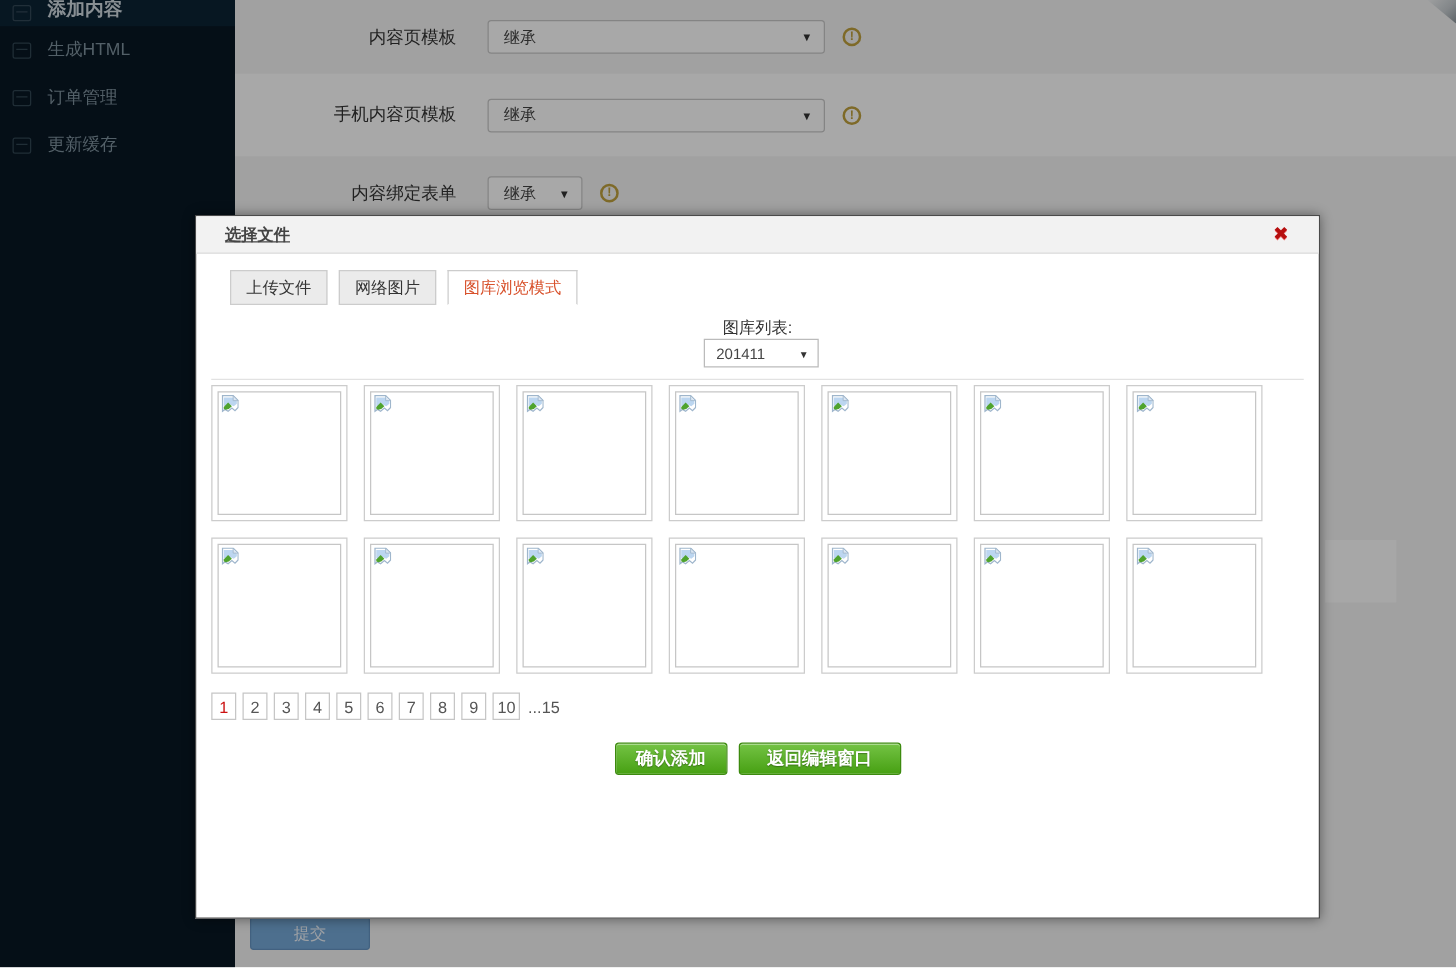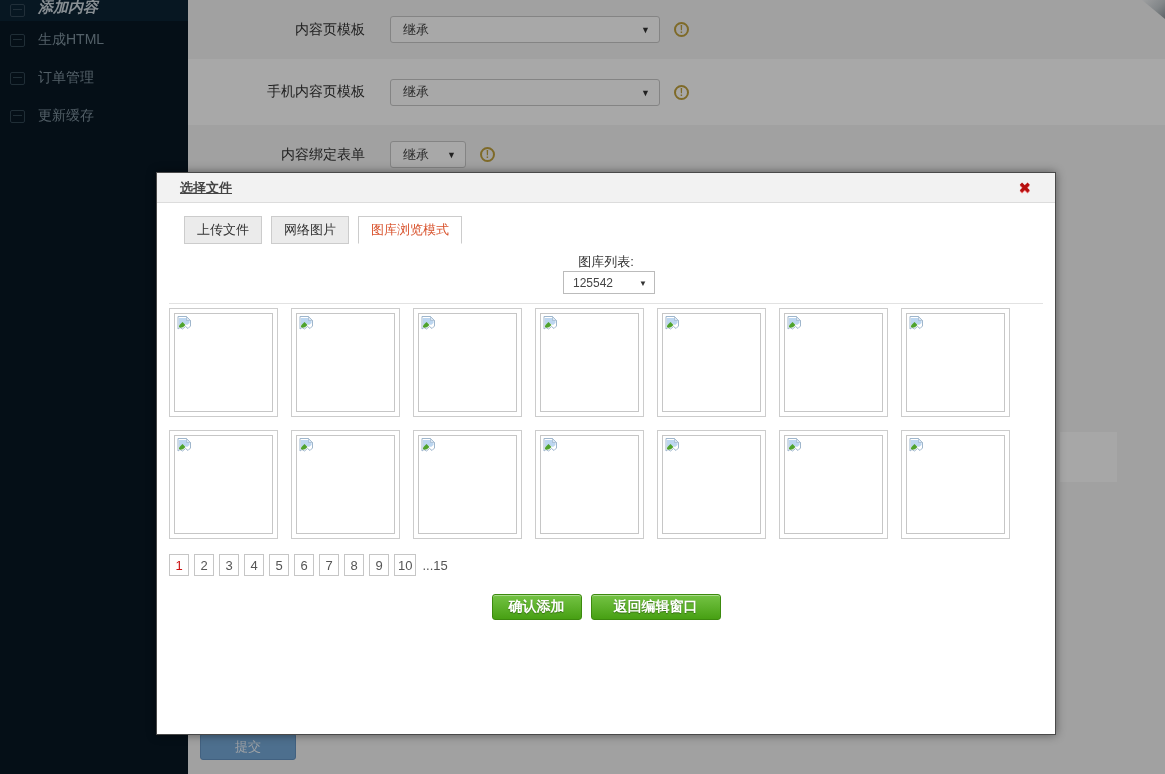--- a/index.html
+++ b/index.html
@@ -5,21 +5,21 @@
   * { box-sizing: border-box; margin: 0; padding: 0; }
   html,body { width:1165px; height:774px; }
   body { font-family: "Liberation Sans", "DejaVu Sans", sans-serif; }
   .page { position:relative; width:1165px; height:774px; background:#f4f4f4; overflow:hidden; }
 
   
   .sidebar { position:absolute; left:0; top:0; width:188px; height:774px; background:#081723; z-index:1; }
   .side-item { position:relative; display:flex; align-items:center; height:38px; padding-left:10px; color:#7f929e; font-size:14px; cursor:pointer; }
   .side-item .s-icon { width:15px; height:13px; border:1px solid #3c5260; border-radius:2px; margin-right:13px; opacity:.8; position:relative; flex:none; }
   .side-item .s-icon::after { content:""; position:absolute; left:2px; right:2px; top:4px; border-top:1px solid #3c5260; }
-  .side-item.active { height:21px; overflow:hidden; background:#0c2334;font-style:italic; }
+  .side-item.active { height:21px; overflow:hidden; background:#0c2334; }
   .side-item.active .lbl { margin-top:-7px; color:#cfd9e0; font-weight:bold; font-size:15px; }
   .fold { position:absolute; top:0; right:0; width:23px; height:19px;
           background:linear-gradient(135deg,#f0f2f3 0%,#c7cdd1 55%,#8e979d 100%);
           clip-path:polygon(0 0,100% 0,100% 100%); z-index:2; }
 
   
   .content { position:absolute; left:188px; top:0; width:977px; height:774px; background:#f4f4f4; }
   .form-row { display:flex; align-items:center; height:59px; }
   .form-row.striped { background:#ffffff; height:66px; }
   .form-row .f-label { width:177px; text-align:right; font-size:14px; color:#333; flex:none;padding-left:32px; }
@@ -157,21 +157,21 @@
           </div>
 
           <div class="tab active">
             <span>图库浏览模式</span>
           </div>
         </nav>
 
       <div class="gallery-row">
         <span class="g-label">图库列表:</span>
         <div class="g-select">
-          <span>125542</span>
+          <span>201411</span>
           <span class="arrow">▼</span>
         </div>
       </div>
 
       <div class="thumb-row">
         <div class="thumb">
           <div class="inner">
             <svg width="14" height="15" viewBox="0 0 14 15">
               <path d="M1 0.5 H9.5 L13.5 4.5 V10 L11 12.5 L8.5 10.5 L5.5 13 L3 11.5 L1 13 Z" fill="#ffffff" stroke="#9fb6cc" stroke-width="1"></path>
               <path d="M2 2 H9 L12.5 5 V7 L10 9 L7 7.5 L4.5 10 L2 8.5 Z" fill="#bcd6f0"></path>

